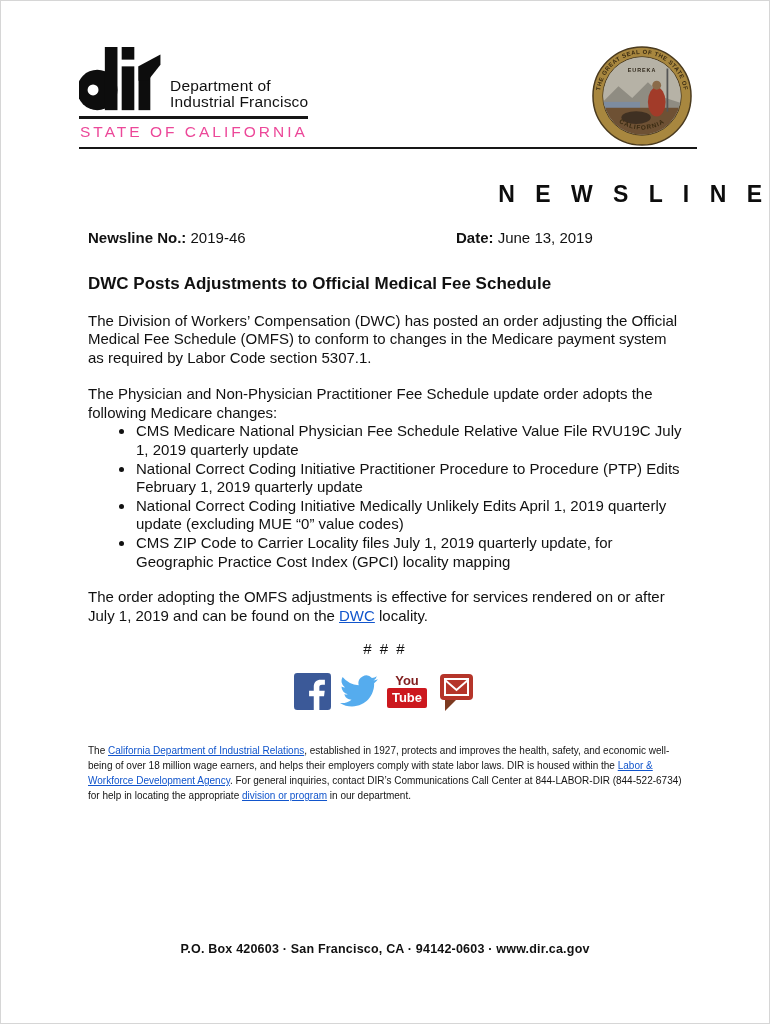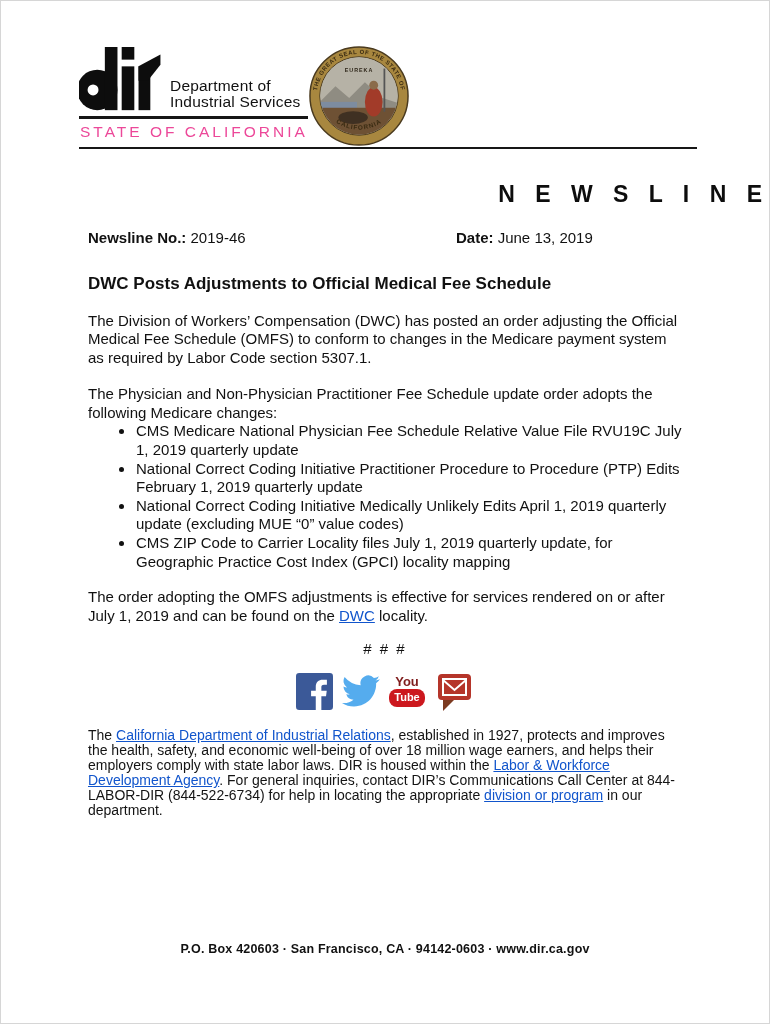--- a/index.html
+++ b/index.html
@@ -10,21 +10,21 @@
     background:#ffffff;
     box-sizing:border-box;
     border:1px solid #d6d6d6;
     font-family:"Liberation Sans","DejaVu Sans",sans-serif;
     color:#111;
     overflow:hidden;
   }
   a { color:#1155cc; text-decoration:underline; cursor:pointer; }
 
   
-  .header { display:flex; align-items:flex-start; padding:46px 76px 0 78px; }
+  .header { display:flex; justify-content:space-between; align-items:flex-start; padding:46px 76px 0 78px; }
   .brand-top { display:flex; align-items:flex-end; gap:9px; border-bottom:3px solid #161616; padding-bottom:5px; }
   .dir-svg { display:block; width:82px; height:64px; }
   .dept { font-size:15.5px; line-height:16px; padding-bottom:1px; letter-spacing:0.2px; }
   .state { font-size:15.5px; letter-spacing:3px; padding:4px 0 5px 1px; color:#ec4899; }
   .seal-svg { display:block; width:102px; height:102px; margin-top:-2px; }
   .main-rule { border-top:2.5px solid #161616; margin:0 72px 0 78px; height:0; }
 
   
   .masthead { margin-top:32px; text-align:right; font-weight:bold; font-size:23px; letter-spacing:7px; color:#0d0d0d; }
 
@@ -42,24 +42,24 @@
   ul.updates { margin:0; padding-left:47px; font-size:15px; line-height:18.6px; }
   ul.updates li { padding-left:1px; }
 
   .end-mark { margin-top:15px; text-align:center; font-size:15px; letter-spacing:2px; }
 
   
   .social { margin-top:11px; display:flex; justify-content:center; align-items:center; gap:9px; height:46px; }
   .social a { display:flex; align-items:center; justify-content:center; text-decoration:none; }
   .yt { display:flex; flex-direction:column; align-items:center; line-height:1; }
   .yt-top { font-size:13px; font-weight:bold; color:#7f1d1d; margin-bottom:1px; }
-  .yt-box { background:#cc181e; color:#fff; font-weight:bold; font-size:11px; padding:3px 5px 4px; border-radius:8px; }
+  .yt-box { background:#cc181e; color:#fff; font-weight:bold; font-size:13px; padding:3px 5px 4px; border-radius:2px; }
 
   
-  .footnote { margin-top:14px; font-size:14px; line-height:14.9px; color:#141414; }
+  .footnote { margin-top:30px; font-size:10px; line-height:14.9px; color:#141414; }
 
   
   .address { position:absolute; left:0; right:0; top:941px; text-align:center; font-weight:bold; font-size:12.5px; letter-spacing:0.2px; }
 </style>
 </head>
 <body>
 
 <div class="page">
 
   <div class="header">
@@ -69,21 +69,21 @@
           <circle cx="21" cy="51" r="24" fill="#0d0d0d"></circle>
           <rect x="30" y="0" width="15" height="75" fill="#0d0d0d"></rect>
           <circle cx="16" cy="51" r="6.5" fill="#ffffff"></circle>
           <rect x="50" y="0" width="15" height="15" fill="#0d0d0d"></rect>
           <rect x="50" y="23" width="15" height="52" fill="#0d0d0d"></rect>
           <rect x="70" y="23" width="14" height="52" fill="#0d0d0d"></rect>
           <polygon points="70,40 70,23 96,9 96,21 81,40" fill="#0d0d0d"></polygon>
         </svg>
         <div class="dept">
           <div>Department of</div>
-          <div>Industrial Services</div>
+          <div>Industrial Francisco</div>
         </div>
       </div>
       <div class="state">STATE OF CALIFORNIA</div>
     </div>
 
     <svg class="seal-svg" viewBox="0 0 104 104">
       <defs>
         <path id="sealTopArc" d="M 9,52 A 43,43 0 0 1 95,52" fill="none"></path>
         <path id="sealBottomArc" d="M 12,57 A 42,42 0 0 0 92,57" fill="none"></path>
         <clipPath id="sealClip">

